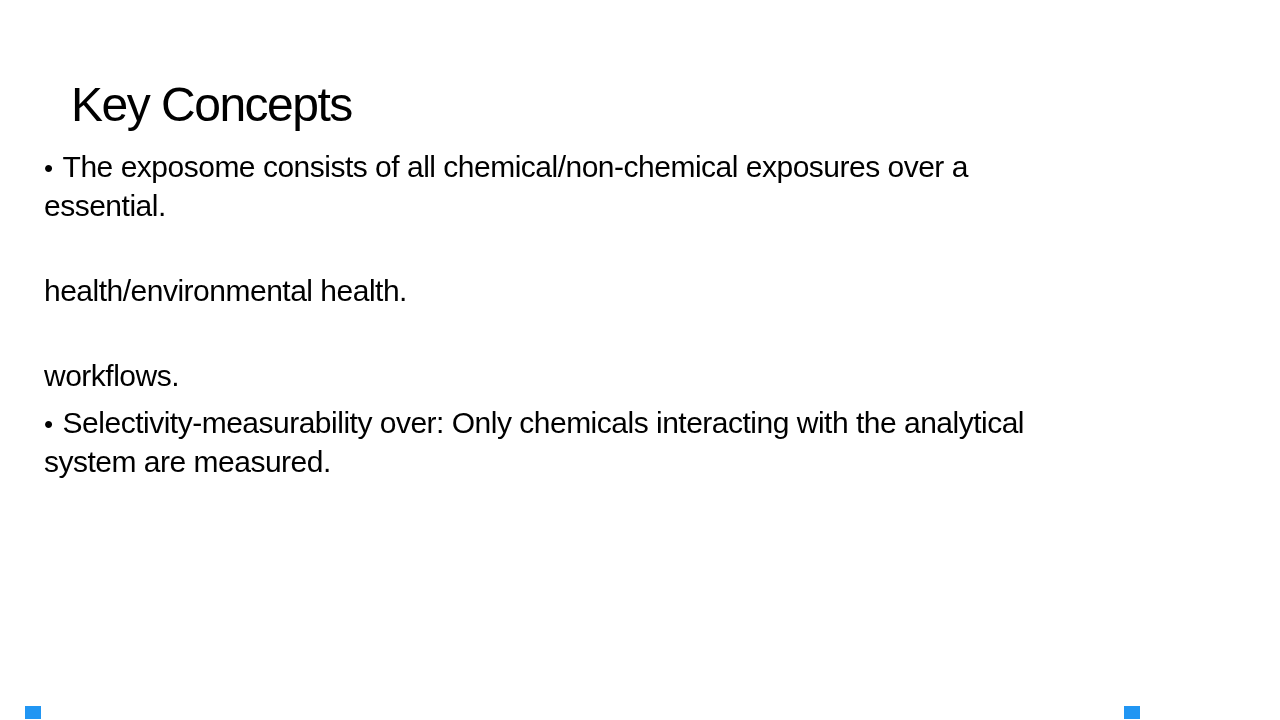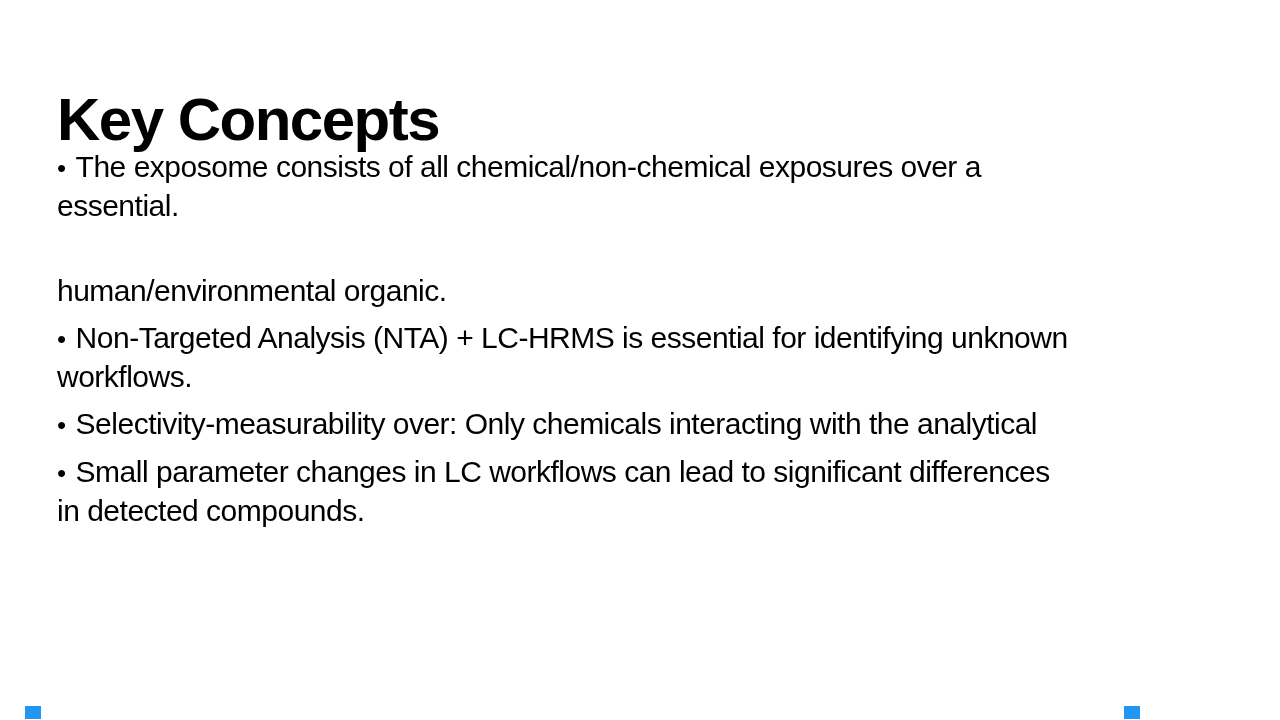--- a/index.html
+++ b/index.html
@@ -12,32 +12,32 @@
     width: 1280px;
     height: 720px;
     background: #ffffff;
     overflow: hidden;
     font-family: "Liberation Sans", sans-serif;
     color: #000000;
   }
   .slide-title {
     position: absolute;
     top: 44px;
-    left: 57px;
-    font-size: 60px;
-    font-weight: 700;
+    left: 71px;
+    font-size: 48px;
+    font-weight: 400;
     letter-spacing: -1.5px;
     line-height: 1.2;
     color: #000000;
     white-space: nowrap;
   }
   .bullets {
     position: absolute;
     top: 148px;
-    left: 57px;
+    left: 44px;
     width: 1170px;
   }
   .bullet-item {
     margin: 0 0 9px 0;
     font-size: 30px;
     letter-spacing: -0.5px;
     line-height: 38px;
     color: #000000;
   }
   .bullet-line1 .bullet-char {
@@ -66,35 +66,32 @@
 
   <div class="bullets">
 
     <p class="bullet-item">
       <span class="bullet-line1"><span class="bullet-char">•</span><span>The exposome consists of all chemical/non-chemical exposures over a</span></span><br>
       <span class="bullet-line2">essential.</span>
     </p>
 
     <p class="bullet-item">
       <br>
-      <span class="bullet-line2">human/environmental organic.</span>
+      <span class="bullet-line2">health/environmental health.</span>
     </p>
 
     <p class="bullet-item">
-      <span class="bullet-line1"><span class="bullet-char">•</span><span>Non-Targeted Analysis (NTA) + LC-HRMS is essential for identifying unknown</span></span><br>
+      <br>
       <span class="bullet-line2">workflows.</span>
     </p>
 
     <p class="bullet-item">
       <span class="bullet-line1"><span class="bullet-char">•</span><span>Selectivity-measurability over: Only chemicals interacting with the analytical</span></span><br>
+      <span class="bullet-line2">system are measured.</span>
     </p>
 
-    <p class="bullet-item">
-      <span class="bullet-line1"><span class="bullet-char">•</span><span>Small parameter changes in LC workflows can lead to significant differences</span></span><br>
-      <span class="bullet-line2">in detected compounds.</span>
-    </p>
 
   </div>
 
   <div class="accent-square left" style="background: rgb(33, 150, 243);"></div>
   <div class="accent-square right" style="background: rgb(33, 150, 243);"></div>
 
 </div>
 
 </body></html>

